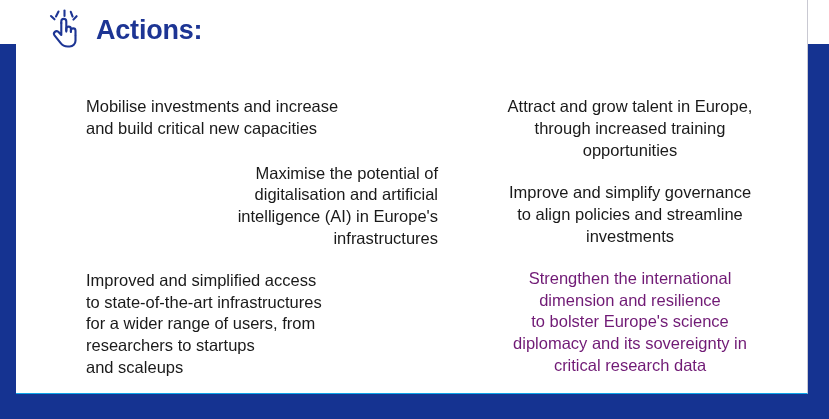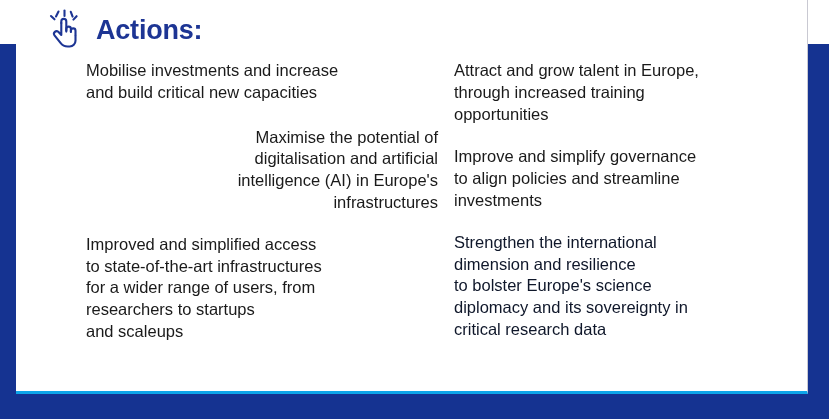--- a/index.html
+++ b/index.html
@@ -44,21 +44,21 @@
 
   
   .panel {
     position: absolute;
     left: 16px;
     top: 0;
     width: 792px;
     height: 394px;
     background: #ffffff;
     border-right: 1px solid #c9c9d2;
-    border-bottom: 3px solid #0ea5e9;
+    border-bottom: 1px solid #0ea5e9;
     box-sizing: border-box;
   }
 
   
   .header {
     position: absolute;
     left: 28px;
     top: 6px;
     display: flex;
     align-items: center;
@@ -77,21 +77,21 @@
     color: #1d3594;
     letter-spacing: -0.2px;
     line-height: 1;
     white-space: nowrap;
   }
 
   
   .columns {
     position: absolute;
     left: 70px;
-    top: 60px;
+    top: 96px;
     width: 720px;
     display: flex;
     gap: 0;
   }
   .col {
     width: 360px;
     box-sizing: border-box;
   }
   .col-right { padding-left: 0px; }
 
@@ -101,21 +101,21 @@
     color: #1a1a1a;
     margin: 0 0 22px 0;
     white-space: pre-line;
   }
   .col-left  .block:nth-child(1) { margin-bottom: 23px; }
   .col-left  .block:nth-child(2) { margin-bottom: 20px; text-align: right; }
   .col-left  .block:nth-child(3) { margin-bottom: 15px; }
   .col-right .block:nth-child(1) { margin-bottom: 21px; }
   .col-right .block:nth-child(2) { margin-bottom: 20px; }
   .col-right .block:nth-child(3) { margin-bottom: 0; }
-  .col-right { margin-left: 16px; }
+  .col-right { margin-left: 16px; text-align: center; }
 </style>
 </head>
 <body>
 
 <div id="slide" style="--brand: #153391;">
 
   <div class="frame-left" style="background: rgb(21, 51, 145);"></div>
   <div class="frame-right" style="background: rgb(21, 51, 145);"></div>
   <div class="frame-bottom" style="background: rgb(21, 51, 145);"></div>
 
@@ -161,21 +161,21 @@
 and scaleups</p>
       </div>
 
       <div class="col col-right">
         <p class="block" style="color: rgb(26, 26, 26);">Attract and grow talent in Europe,
 through increased training
 opportunities</p>
         <p class="block" style="color: rgb(26, 26, 26);">Improve and simplify governance
 to align policies and streamline
 investments</p>
-        <p class="block" style="color: #0f172a;">Strengthen the international
+        <p class="block" style="color: #701a75;">Strengthen the international
 dimension and resilience
 to bolster Europe's science
 diplomacy and its sovereignty in
 critical research data</p>
       </div>
 
     </div>
   </div>
 </div>
 

